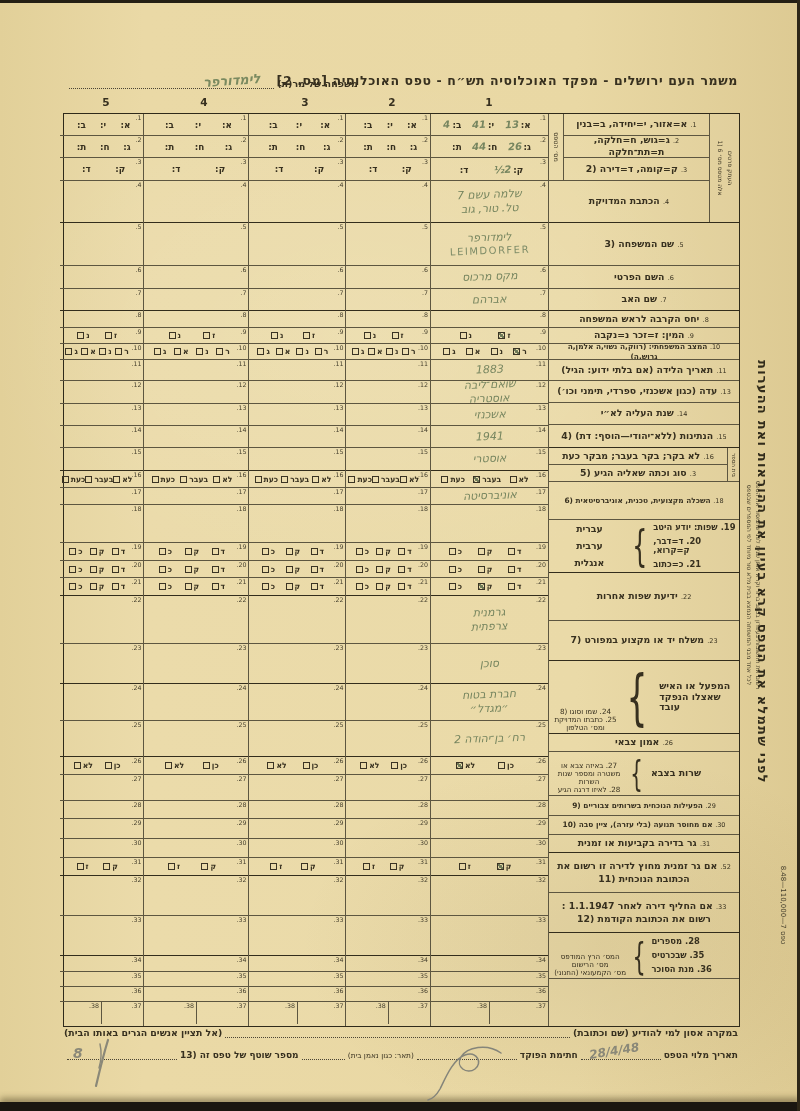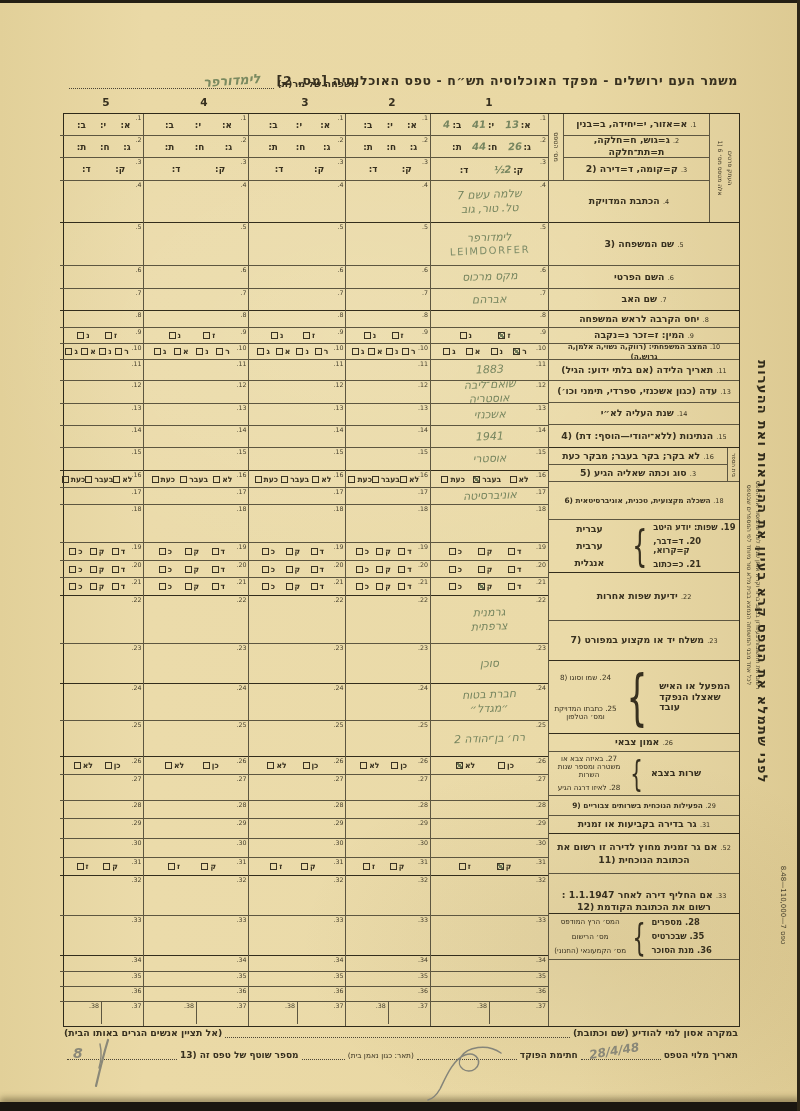--- a/index.html
+++ b/index.html
@@ -46,21 +46,21 @@
   .copystrip{position:relative;flex:0 0 30px;border-left:1px solid var(--line);font-size:6px;line-height:1.6;color:var(--ink);}
   .formstrip{position:relative;flex:0 0 15px;border-right:1px solid var(--line);font-size:6.4px;color:var(--ink);}
   .schoolstrip{position:relative;flex:0 0 12px;border-left:1px solid var(--line);font-size:5.6px;color:var(--ink);}
   .vt{position:absolute;left:50%;top:50%;transform:translate(-50%,-50%) rotate(90deg);white-space:nowrap;text-align:center;}
 
   .bblk{align-items:stretch;padding:1px 2px;}
   .bright{flex:1.15;display:flex;flex-direction:column;justify-content:space-around;text-align:left;font-size:8.4px;font-weight:bold;line-height:1.1;}
   .bright.btitle{justify-content:center;font-size:9.4px;padding:0 3px;}
   .brc{flex:0 0 9px;direction:ltr;font-weight:normal;color:var(--ink);transform:scaleX(.55);display:flex;align-items:center;justify-content:center;}
   .bleft{flex:1;display:flex;flex-direction:column;justify-content:space-around;text-align:center;font-size:8.2px;line-height:1.1;padding-left:2px;}
-  .bblk.sml .bleft{font-size:7.2px;}
+  .bblk.sml .bleft{font-size:7.2px;justify-content:flex-end;}
   .bblk.lbold .bleft{font-weight:bold;font-size:9.3px;}
 
   .dcell{position:relative;display:flex;align-items:center;justify-content:center;border-bottom:1px solid var(--line);}
   .dcell.hv{border-bottom:1.6px solid var(--lineh);}
   .rnum{position:absolute;top:0;right:2px;font-size:6.3px;color:#46402e;direction:ltr;}
   .fieldsw{display:flex;width:100%;justify-content:space-around;align-items:baseline;padding:0 12px 0 4px;direction:rtl;font-size:8.8px;font-weight:bold;}
   .fgroup{display:flex;gap:2px;align-items:baseline;}
   .fval{font-size:10px;font-style:italic;color:var(--pencil);min-width:10px;display:inline-block;transform:rotate(-3deg);}
   .optsw{display:flex;width:100%;justify-content:space-evenly;align-items:center;direction:rtl;font-size:7.6px;font-weight:bold;padding:0 11px 0 2px;}
   .opt{display:flex;align-items:center;gap:2px;}
@@ -231,27 +231,30 @@
           <div class="bright btitle">שרות בצבא</div>
           <div class="brc" style="font-size: 36px; line-height: 44px;">{</div>
           <div class="bleft">
             <div>27. באיזה צבא או משטרה ומספר שנות השרות</div>
             <div>28. לאיזו דרגה הגיע</div>
           </div>
         </div>
         <div class="lblk pl" style="height: 20px;">
           <div class="ltext sm"><span class="lnum">29.</span> הפעילות הנוכחית בשרותים צבוריים (9</div>
         </div>
+        <div class="lblk pl" style="height: 19px;">
+          <div class="ltext sm"><span class="lnum">30.</span> אם מחוסר תנועה (בלי עזרה), ציין סבה (10</div>
+        </div>
         <div class="lblk hv pl" style="height: 18px;">
           <div class="ltext"><span class="lnum">31.</span> גר בדירה בקביעות או זמנית</div>
         </div>
         <div class="lblk pl" style="height: 40px;">
           <div class="ltext"><span class="lnum">52.</span> אם גר זמנית מחוץ לדירה זו רשום את הכתובת הנוכחית (11</div>
         </div>
-        <div class="lblk hv pl" style="height: 40px; align-items: flex-end;">
+        <div class="lblk hv pl" style="height: 40px;">
           <div class="ltext"><span class="lnum">33.</span> אם החליף דירה לאחר 1.1.1947 : רשום את הכתובת הקודמת (12</div>
         </div>
         <div class="lblk fr bblk sml" style="height: 46px;">
           <div class="bright">
             <div class="bline">28. מספרים</div>
             <div class="bline">35. שבכרטיס</div>
             <div class="bline">36. מנת הסוכר</div>
           </div>
           <div class="brc" style="font-size: 38px; line-height: 46px;">{</div>
           <div class="bleft">

